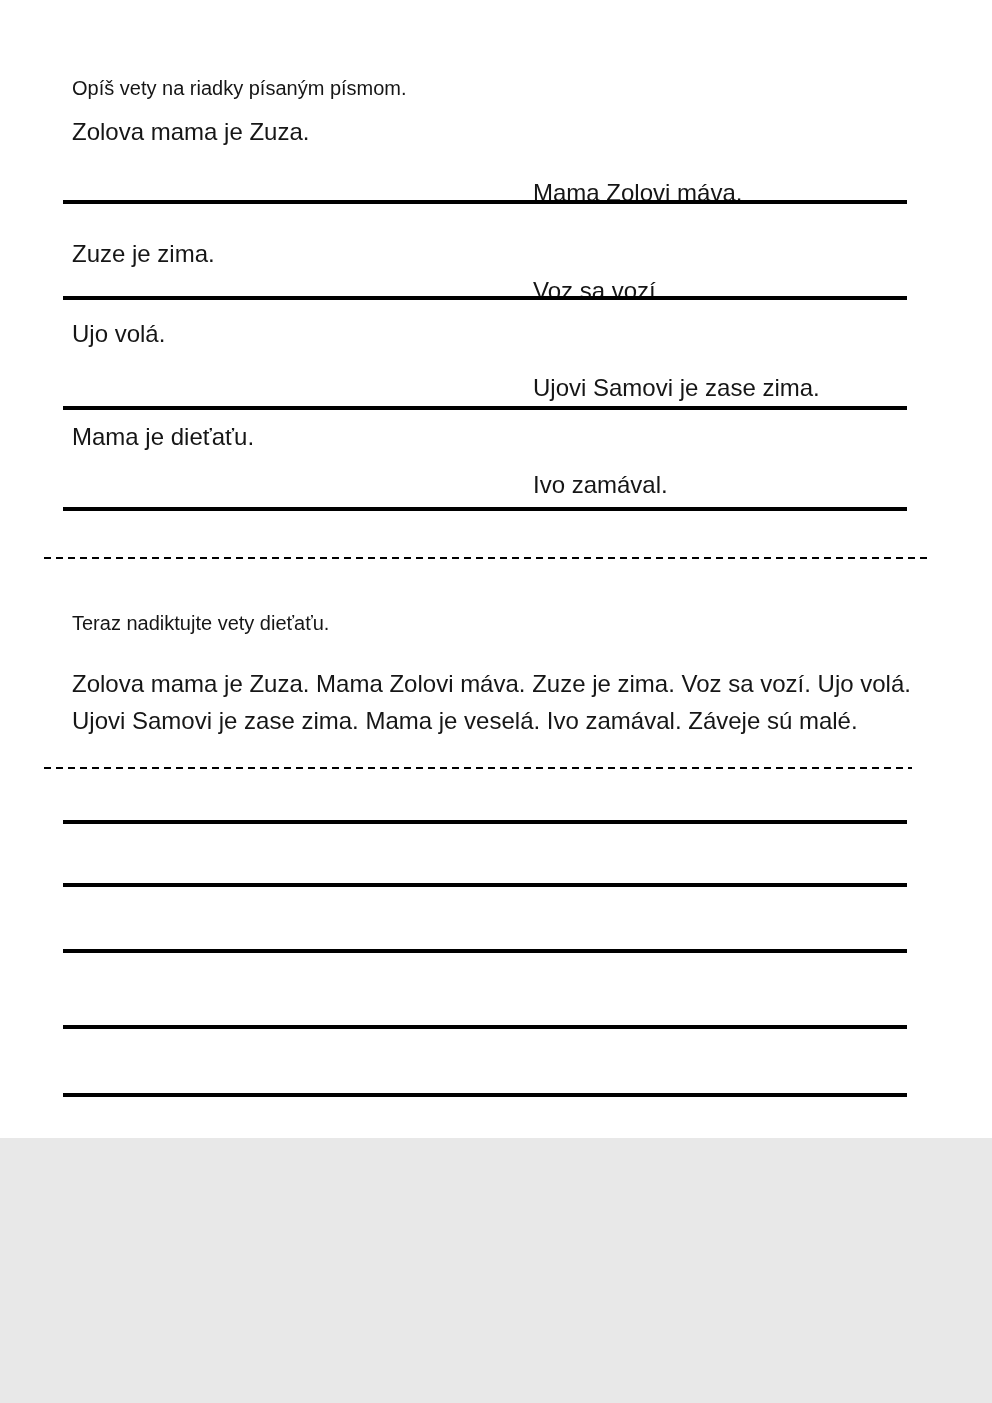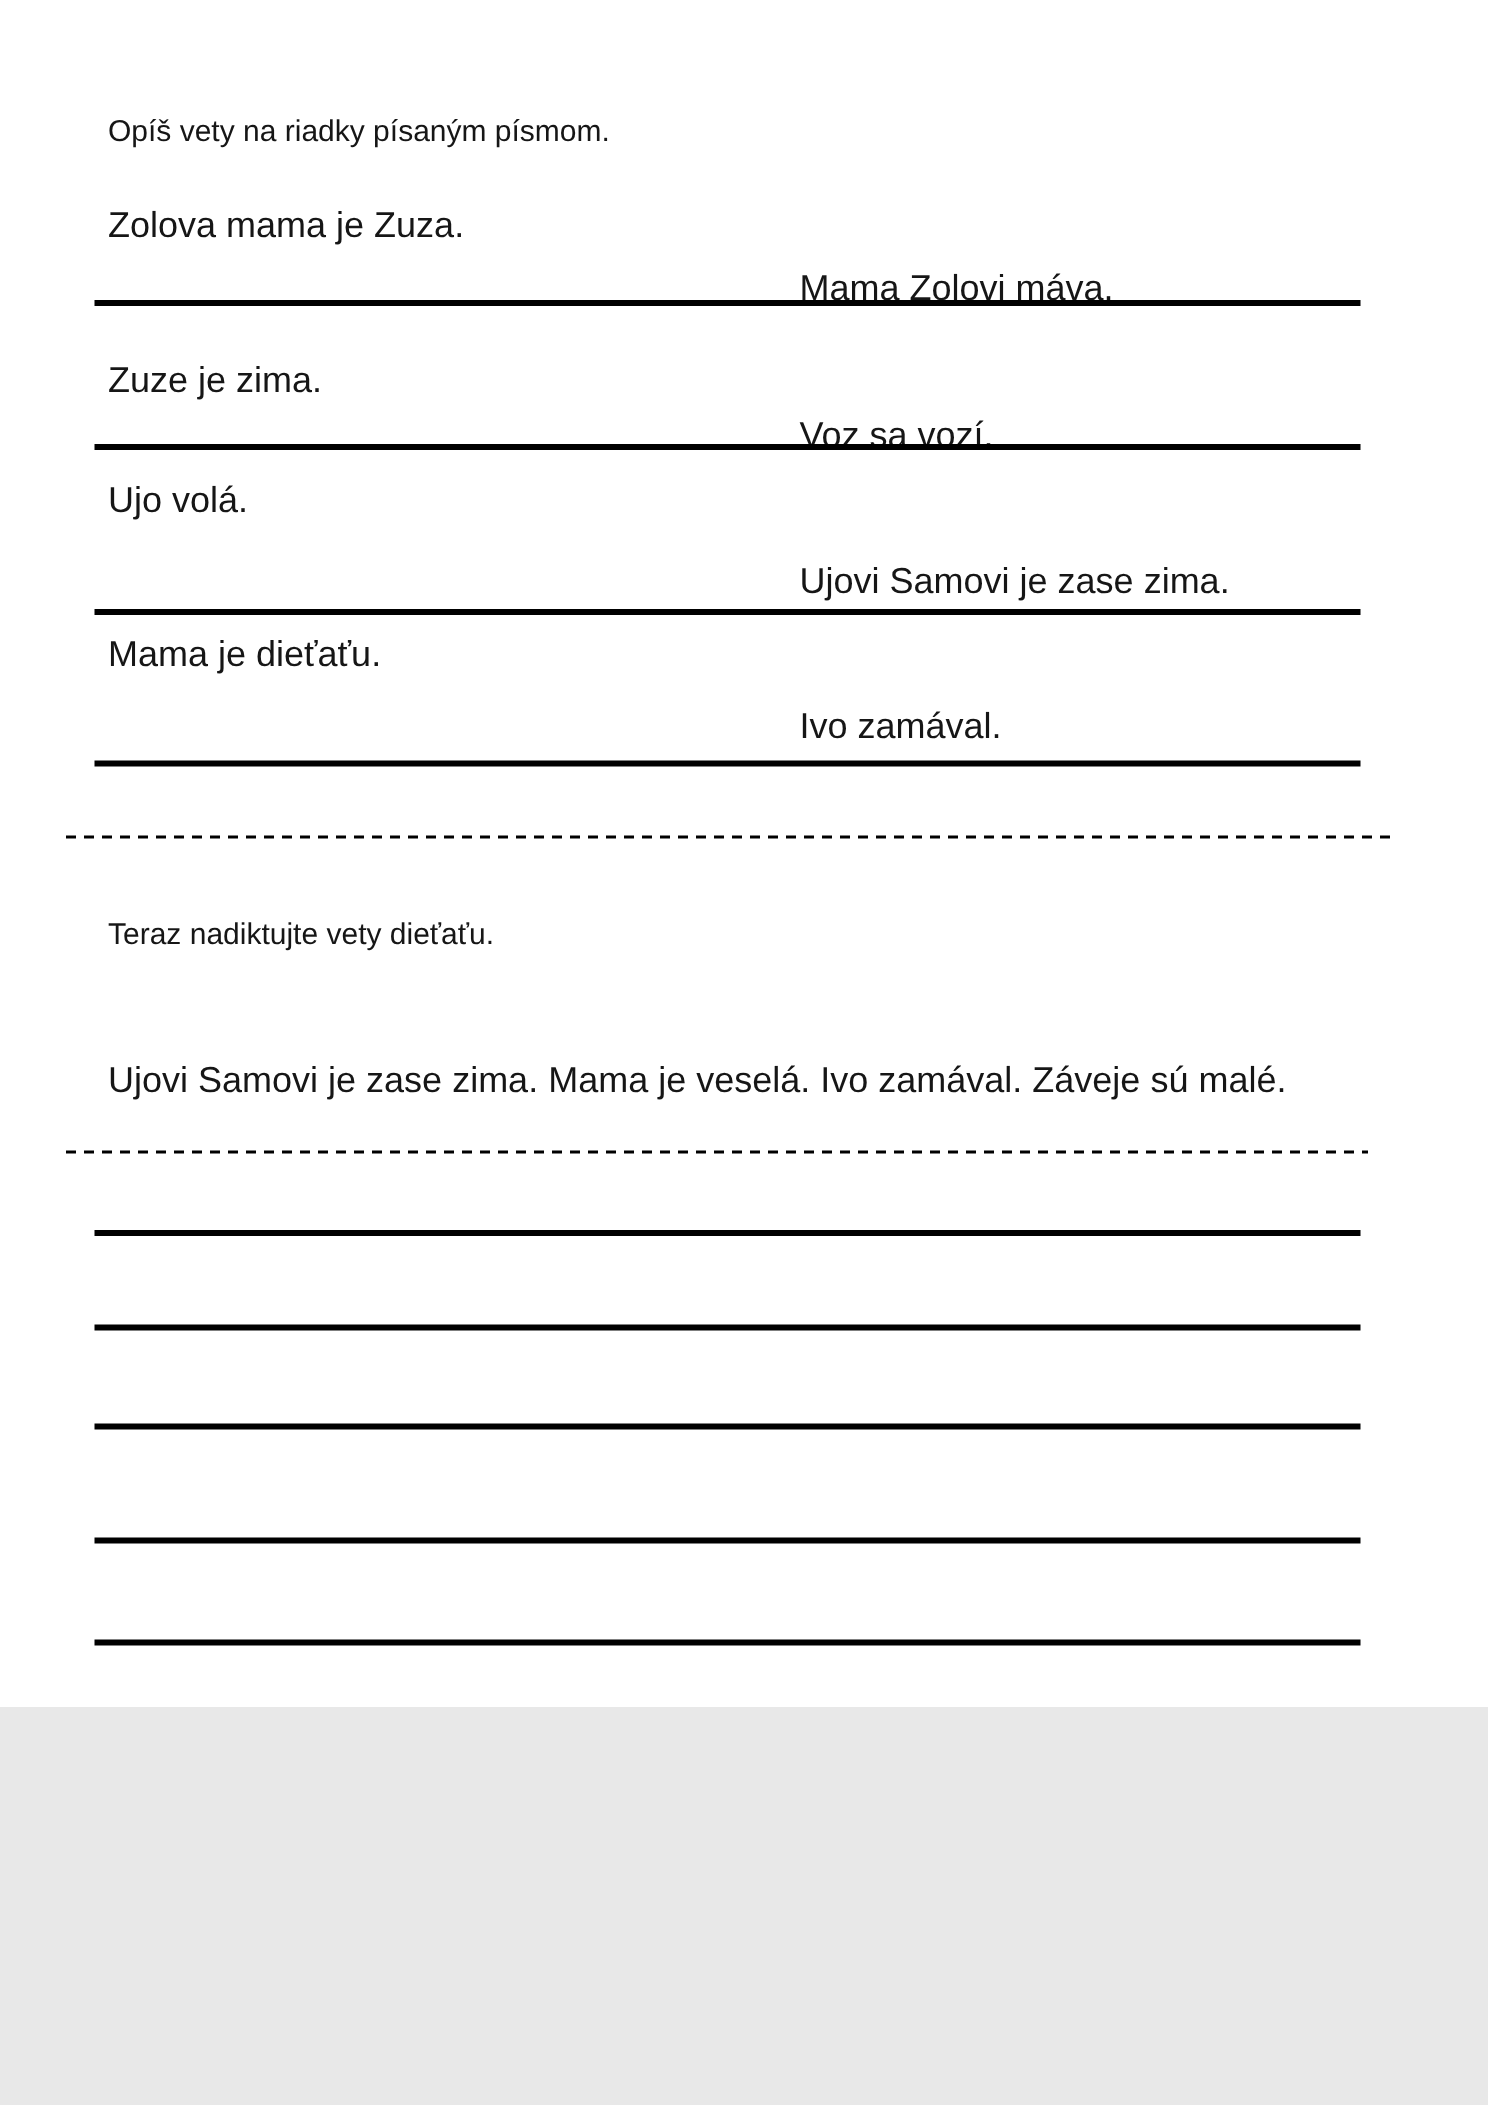--- a/index.html
+++ b/index.html
@@ -53,40 +53,41 @@
     white-space: nowrap;
   }
 </style>
 </head>
 <body>
 
 <div class="page">
 
   <div class="instruction" style="top:76px;">Opíš vety na riadky písaným písmom.</div>
 
-  <div class="sentence col-left" style="top:137px;">Zolova mama je Zuza.</div>
+  <div class="sentence col-left" style="top:118px;">Zolova mama je Zuza.</div>
   <div class="sentence col-right" style="top:131px;">Mama Zolovi máva.</div>
   <div class="rule" style="top:200px;"></div>
 
   <div class="sentence col-left" style="top:240px;">Zuze je zima.</div>
   <div class="sentence col-right" style="top:229px;">Voz sa vozí.</div>
   <div class="rule" style="top:296px;"></div>
 
   <div class="sentence col-left" style="top:320px;">Ujo volá.</div>
   <div class="sentence col-right" style="top:326px;">Ujovi Samovi je zase zima.</div>
   <div class="rule" style="top:406px;"></div>
 
   <div class="sentence col-left" style="top:423px;">Mama je dieťaťu.</div>
   <div class="sentence col-right" style="top:423px;">Ivo zamával.</div>
   <div class="rule" style="top:507px;"></div>
 
   <div class="dashed" style="top:557px; width:886px;"></div>
 
   <div class="instruction" style="top:611px;">Teraz nadiktujte vety dieťaťu.</div>
 
+  <div class="para-line" style="top:670px;">Zolova mama je Zuza. Mama Zolovi máva. Zuze je zima. Voz sa vozí. Ujo volá.</div>
   <div class="para-line" style="top:707px;">Ujovi Samovi je zase zima. Mama je veselá. Ivo zamával. Záveje sú malé.</div>
 
   <div class="dashed" style="top:767px; width:868px;"></div>
 
   <div class="rule" style="top:820px;"></div>
   <div class="rule" style="top:883px;"></div>
   <div class="rule" style="top:949px;"></div>
   <div class="rule" style="top:1025px;"></div>
   <div class="rule" style="top:1093px;"></div>
   <div class="rule" style="top:1165px;"></div>

